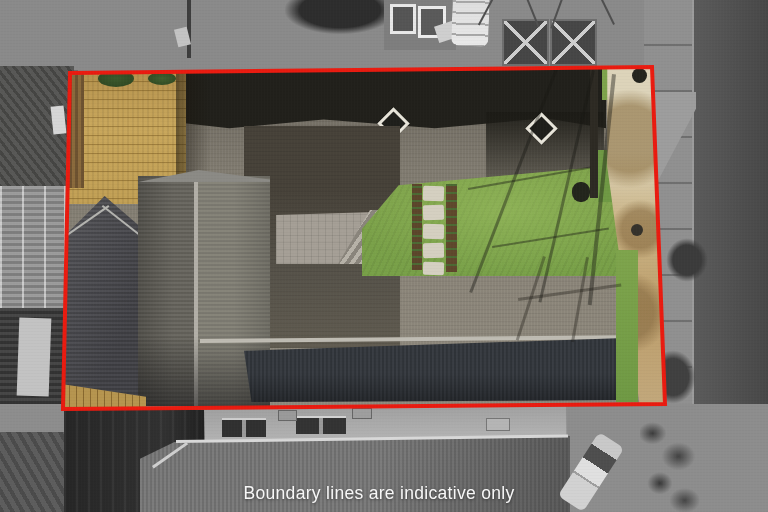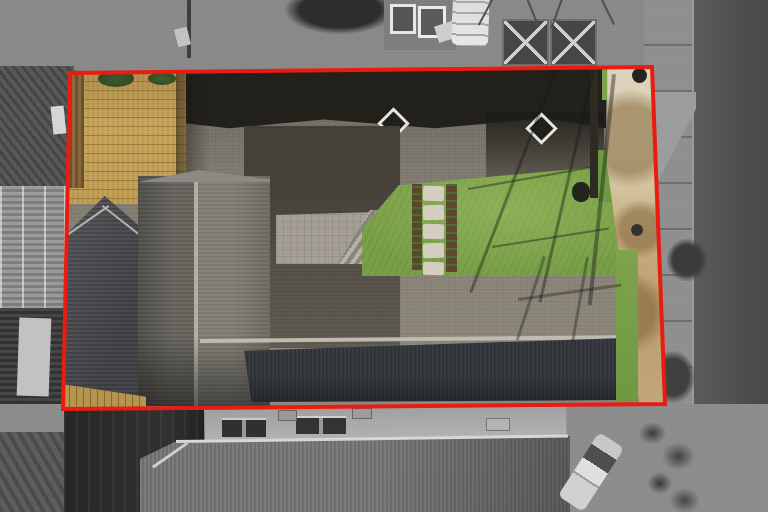--- a/index.html
+++ b/index.html
@@ -325,13 +325,14 @@
     <div class="abs sh sh7"></div>
     <div class="abs sh sh8"></div>
   </div>
 
   <svg class="abs bnd-svg" width="768" height="512" viewBox="0 0 768 512" xmlns="http://www.w3.org/2000/svg">
     <polygon class="bnd" points="70,73 652,67 665,404 63,409"></polygon>
   </svg>
 
   <div class="abs grain"></div>
 
+  <div class="abs caption">Boundary lines are indicative only</div>
 </div>
 
 </body></html>

